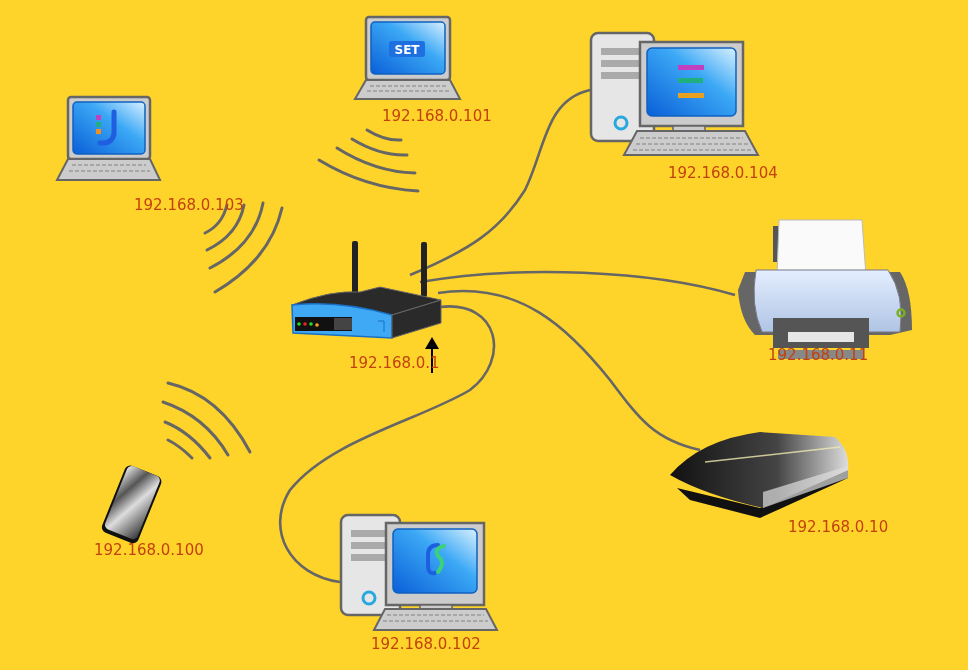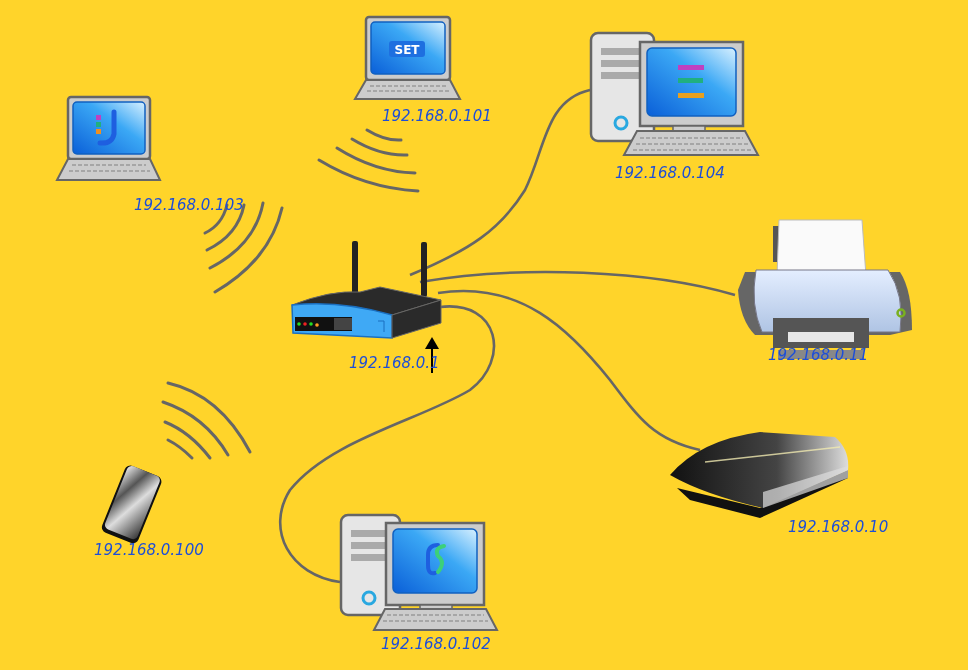--- a/index.html
+++ b/index.html
@@ -1,18 +1,18 @@
 <!DOCTYPE html>
 <html><head>
 <meta charset="utf-8">
 <style>
   html, body { margin:0; padding:0; }
   body { width:968px; height:670px; background:#FFD42A; position:relative; overflow:hidden; font-family:"DejaVu Sans", sans-serif; }
   svg.scene { position:absolute; left:0; top:0; width:968px; height:670px; }
-  .lbl { position:absolute; font-family:"DejaVu Sans", sans-serif; font-size:15px; color:#1d4ed8; white-space:nowrap;font-style:italic; }
+  .lbl { position:absolute; font-family:"DejaVu Sans", sans-serif; font-size:15px; color:#c2410c; white-space:nowrap; }
   .cable { fill:none; stroke:#666; stroke-width:2.6; }
   .wave { fill:none; stroke:#666; stroke-width:3; stroke-linecap:round; }
 </style>
 </head>
 <body>
 
 <svg class="scene" viewBox="0 0 968 670" xmlns="http://www.w3.org/2000/svg">
   <defs>
     <linearGradient id="scr" x1="0" y1="1" x2="1" y2="0">
       <stop offset="0" stop-color="#0A5FD8"></stop>
@@ -151,18 +151,18 @@
     <path d="M378,321 L384,321 L384,332" fill="none" stroke="#1a6fc0" stroke-width="1"></path>
   </g>
   <g>
     <line x1="432" y1="373" x2="432" y2="343" stroke="#000" stroke-width="2"></line>
     <path d="M425,349 L432,337 L439,349 Z" fill="#000"></path>
   </g>
 </svg>
 
 <div class="lbl" style="left:382px; top:107px;">192.168.0.101</div>
 <div class="lbl" style="left:86px; top:196px;margin-left:48px;">192.168.0.103</div>
-<div class="lbl" style="left:615px; top:164px;">192.168.0.104</div>
+<div class="lbl" style="left:668px; top:164px;">192.168.0.104</div>
 <div class="lbl" style="left:768px; top:346px;">192.168.0.11</div>
 <div class="lbl" style="left:788px; top:518px;">192.168.0.10</div>
-<div class="lbl" style="left:381px; top:635px;">192.168.0.102</div>
+<div class="lbl" style="left:371px; top:635px;">192.168.0.102</div>
 <div class="lbl" style="left:94px; top:541px;">192.168.0.100</div>
 <div class="lbl" style="left:321px; top:354px;margin-left:28px;">192.168.0.1</div>
 
 </body></html>

